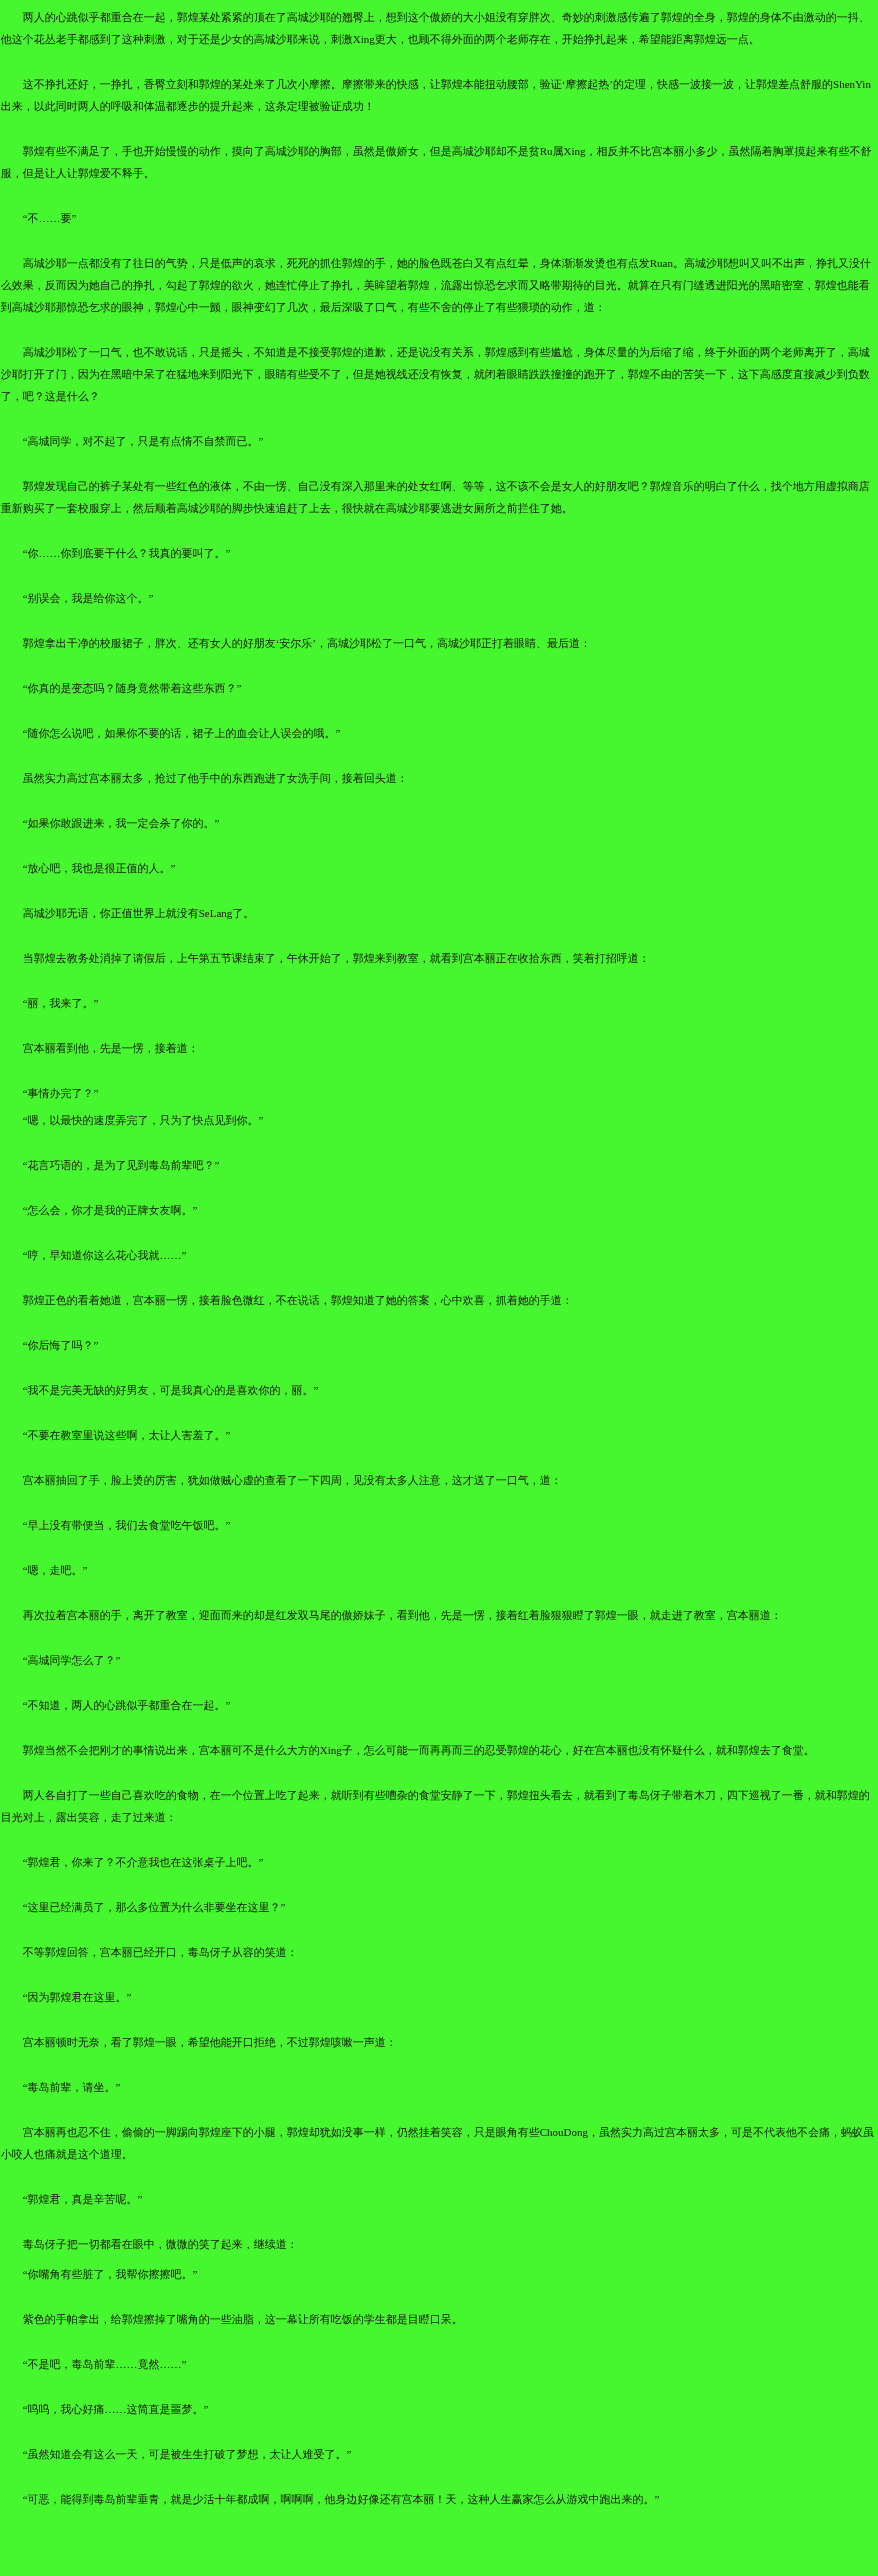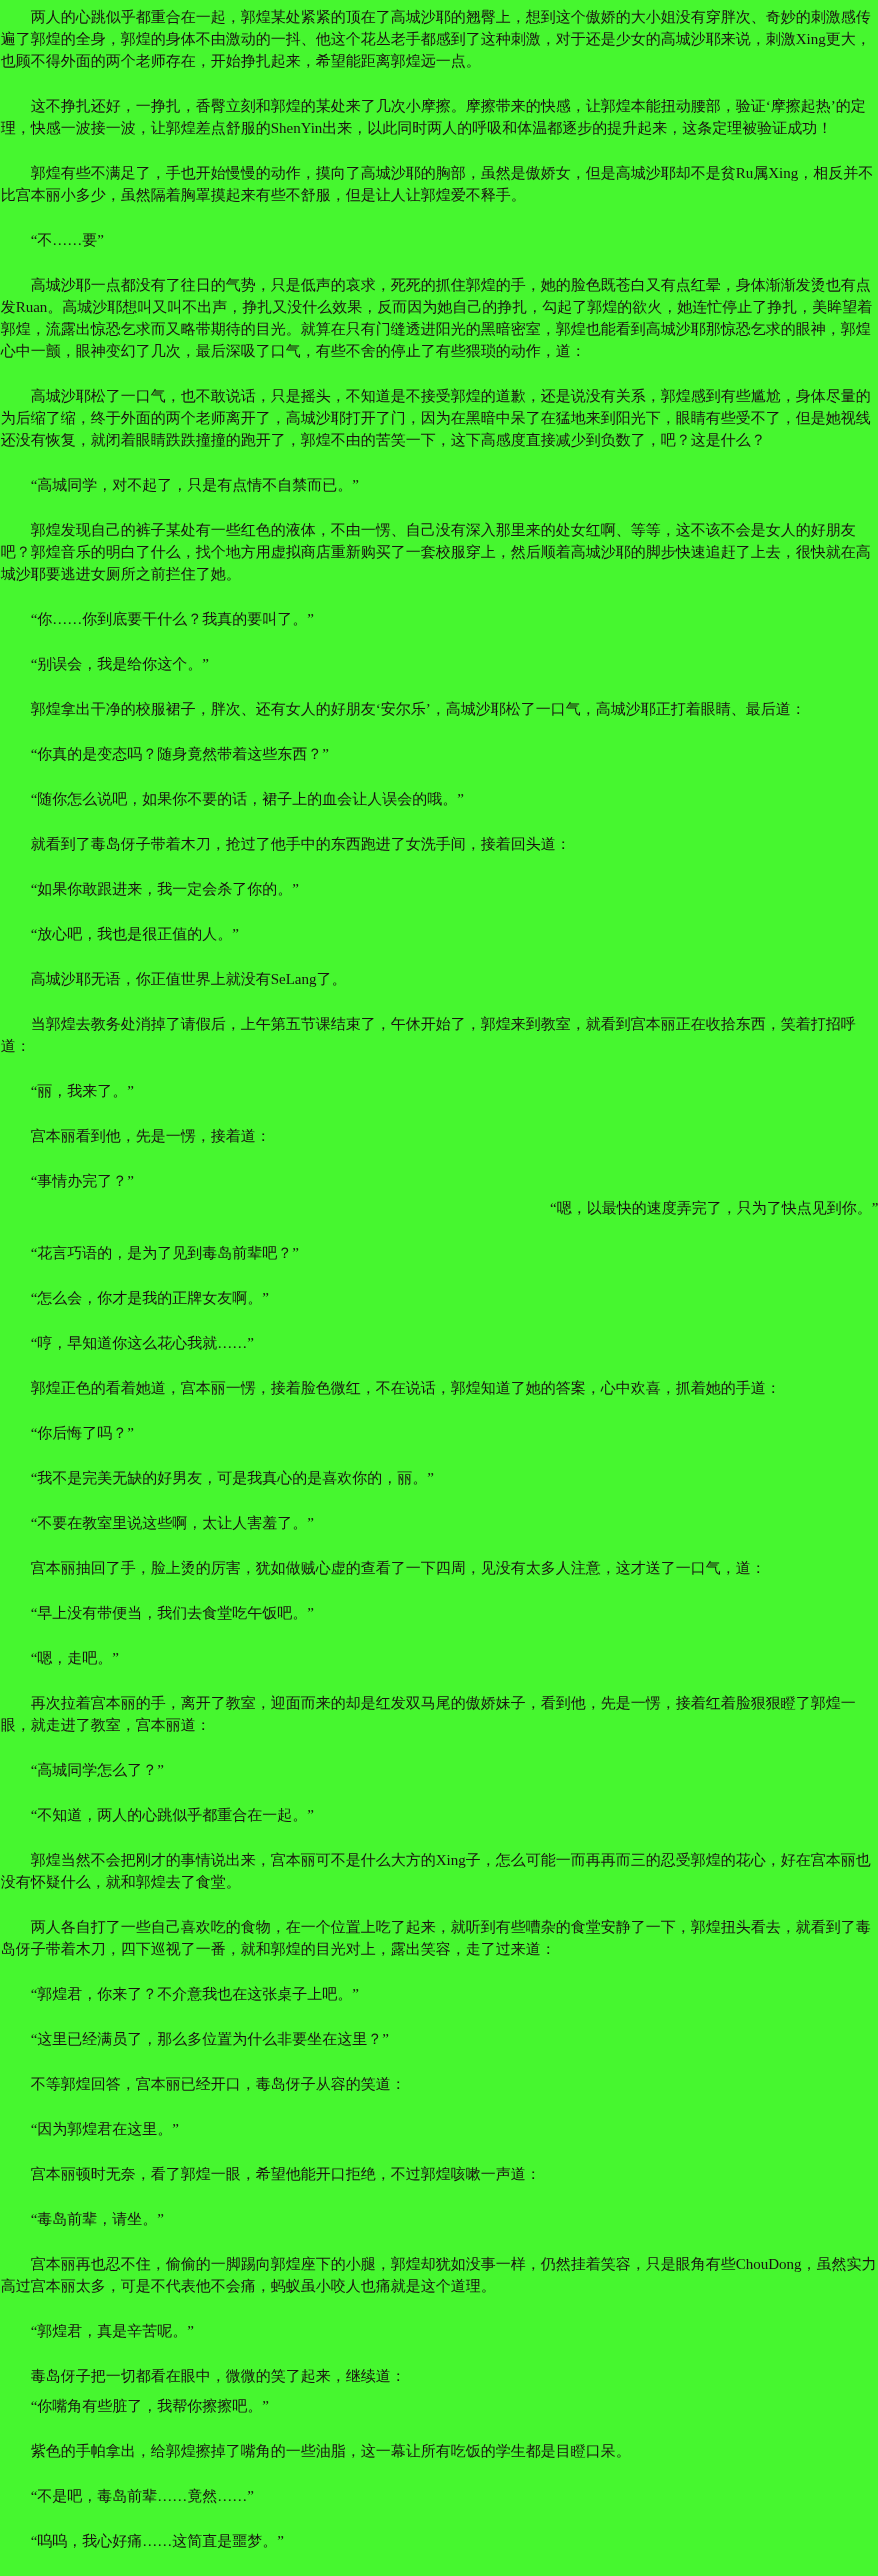--- a/index.html
+++ b/index.html
@@ -22,48 +22,48 @@
   .novel {
     width: 879px;
     height: 2576px;
     box-sizing: border-box;
     padding: 6px 0.7px 0 0.7px;
     overflow: hidden;
   }
   .para {
     margin: 23px 0 0 0;
     padding: 0;
-    font-size: 15px;
+    font-size: 11px;
     line-height: 22px;
     text-indent: 2em;
     word-break: break-all;
     white-space: normal;
   }
   .para:first-child { margin-top: 0; }
   .para.tight { margin-top: 8px; }
-  .para.semi { margin-top: 4.5px; text-align: right; }
+  .para.semi { margin-top: 4.5px; }
 </style>
 </head>
 <body>
 
 <div class="novel">
     <p class="para normal">两人的心跳似乎都重合在一起，郭煌某处紧紧的顶在了高城沙耶的翘臀上，想到这个傲娇的大小姐没有穿胖次、奇妙的刺激感传遍了郭煌的全身，郭煌的身体不由激动的一抖、他这个花丛老手都感到了这种刺激，对于还是少女的高城沙耶来说，刺激Xing更大，也顾不得外面的两个老师存在，开始挣扎起来，希望能距离郭煌远一点。</p>
     <p class="para normal">这不挣扎还好，一挣扎，香臀立刻和郭煌的某处来了几次小摩擦。摩擦带来的快感，让郭煌本能扭动腰部，验证‘摩擦起热’的定理，快感一波接一波，让郭煌差点舒服的ShenYin出来，以此同时两人的呼吸和体温都逐步的提升起来，这条定理被验证成功！</p>
     <p class="para normal">郭煌有些不满足了，手也开始慢慢的动作，摸向了高城沙耶的胸部，虽然是傲娇女，但是高城沙耶却不是贫Ru属Xing，相反并不比宫本丽小多少，虽然隔着胸罩摸起来有些不舒服，但是让人让郭煌爱不释手。</p>
     <p class="para normal">“不……要”</p>
     <p class="para normal">高城沙耶一点都没有了往日的气势，只是低声的哀求，死死的抓住郭煌的手，她的脸色既苍白又有点红晕，身体渐渐发烫也有点发Ruan。高城沙耶想叫又叫不出声，挣扎又没什么效果，反而因为她自己的挣扎，勾起了郭煌的欲火，她连忙停止了挣扎，美眸望着郭煌，流露出惊恐乞求而又略带期待的目光。就算在只有门缝透进阳光的黑暗密室，郭煌也能看到高城沙耶那惊恐乞求的眼神，郭煌心中一颤，眼神变幻了几次，最后深吸了口气，有些不舍的停止了有些猥琐的动作，道：</p>
     <p class="para normal">高城沙耶松了一口气，也不敢说话，只是摇头，不知道是不接受郭煌的道歉，还是说没有关系，郭煌感到有些尴尬，身体尽量的为后缩了缩，终于外面的两个老师离开了，高城沙耶打开了门，因为在黑暗中呆了在猛地来到阳光下，眼睛有些受不了，但是她视线还没有恢复，就闭着眼睛跌跌撞撞的跑开了，郭煌不由的苦笑一下，这下高感度直接减少到负数了，吧？这是什么？</p>
     <p class="para normal">“高城同学，对不起了，只是有点情不自禁而已。”</p>
     <p class="para normal">郭煌发现自己的裤子某处有一些红色的液体，不由一愣、自己没有深入那里来的处女红啊、等等，这不该不会是女人的好朋友吧？郭煌音乐的明白了什么，找个地方用虚拟商店重新购买了一套校服穿上，然后顺着高城沙耶的脚步快速追赶了上去，很快就在高城沙耶要逃进女厕所之前拦住了她。</p>
     <p class="para normal">“你……你到底要干什么？我真的要叫了。”</p>
     <p class="para normal">“别误会，我是给你这个。”</p>
     <p class="para normal">郭煌拿出干净的校服裙子，胖次、还有女人的好朋友‘安尔乐’，高城沙耶松了一口气，高城沙耶正打着眼睛、最后道：</p>
     <p class="para normal">“你真的是变态吗？随身竟然带着这些东西？”</p>
     <p class="para normal">“随你怎么说吧，如果你不要的话，裙子上的血会让人误会的哦。”</p>
-    <p class="para normal">就看到了毒岛伢子带着木刀，抢过了他手中的东西跑进了女洗手间，接着回头道：</p>
+    <p class="para normal">虽然实力高过宫本丽太多，抢过了他手中的东西跑进了女洗手间，接着回头道：</p>
     <p class="para normal">“如果你敢跟进来，我一定会杀了你的。”</p>
     <p class="para normal">“放心吧，我也是很正值的人。”</p>
     <p class="para normal">高城沙耶无语，你正值世界上就没有SeLang了。</p>
     <p class="para normal">当郭煌去教务处消掉了请假后，上午第五节课结束了，午休开始了，郭煌来到教室，就看到宫本丽正在收拾东西，笑着打招呼道：</p>
     <p class="para normal">“丽，我来了。”</p>
     <p class="para normal">宫本丽看到他，先是一愣，接着道：</p>
     <p class="para normal">“事情办完了？”</p>
     <p class="para semi">“嗯，以最快的速度弄完了，只为了快点见到你。”</p>
     <p class="para normal">“花言巧语的，是为了见到毒岛前辈吧？”</p>
     <p class="para normal">“怎么会，你才是我的正牌女友啊。”</p>

